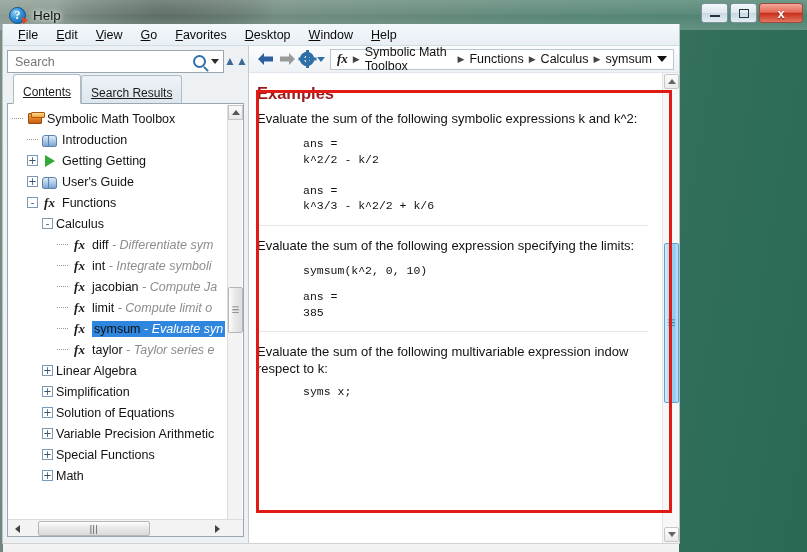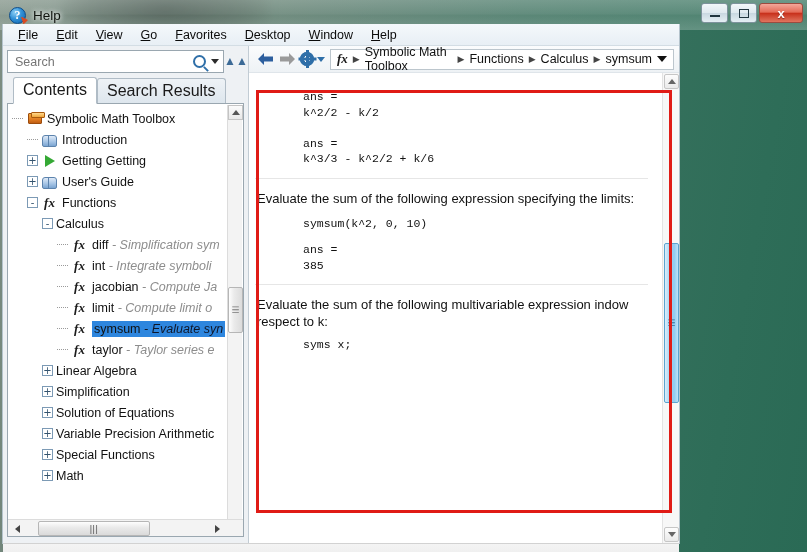--- a/index.html
+++ b/index.html
@@ -109,23 +109,23 @@
     width: 0; height: 0; border-left: 4px solid transparent; border-right: 4px solid transparent;
     border-top: 5px solid #2b2b2b; flex-shrink: 0;
   }
   .collapse-btn {
     width: 20px; text-align: center; color: #3c6a96; font-size: 12px;
     line-height: 23px; cursor: default;
   }
 
   .tabs { display: flex; align-items: flex-end; height: 24px; margin-top: 4px; padding-left: 6px; }
   .tab {
-    font-size: 16px; padding: 3px 9px 4px 9px; border: 1px solid #b0bcc6;
+    font-size: 12px; padding: 10px 9px 4px 9px; border: 1px solid #b0bcc6;
     border-bottom: none; background: linear-gradient(180deg,#eef2f6,#dde6ed);
-    color: #1a1a1a; cursor: default; border-radius: 3px 3px 0 0;
+    color: #1a1a1a; cursor: default; border-radius: 3px 3px 0 0; text-decoration: underline;
   }
   .tab.active { background: #fff; border-bottom: 1px solid #fff; position: relative; z-index: 2; }
 
   .treewrap {
     flex: 1; background: #fff; border: 1px solid #9aa7b0; margin-top: -1px;
     display: flex; flex-direction: column; position: relative; overflow: hidden;
   }
   .treeinner { flex: 1; position: relative; overflow: hidden; padding: 4px 0 0 4px; }
   .node { display: flex; align-items: center; height: 21px; font-size: 12.5px; white-space: nowrap; }
   .exp {
@@ -160,21 +160,21 @@
   }
   .fxico {
     font-family: "Liberation Serif", serif; font-style: italic; font-weight: bold;
     font-size: 13px; color: #1a1a1a;
   }
   .node-label { color: #111; }
   .node-desc { color: #8d8d8d; font-style: italic; }
   .node.selected .hl {
     background: #2e86de; color: #fff; padding: 1px 2px;
   }
-  .node.selected .node-desc { color: #0f172a; }
+  .node.selected .node-desc { color: #ffffff; }
 
   .vscroll {
     position: absolute; right: 1px; top: 1px; width: 15px; bottom: 1px;
     background: #f3f3f3; border-left: 1px solid #dcdcdc;
   }
   .sb-arrow {
     width: 15px; height: 15px; background: linear-gradient(180deg,#fbfbfb,#e8e8e8);
     border: 1px solid #c4c4c4; display: flex; align-items: center; justify-content: center;
   }
   .sb-arrow .a-up { width:0;height:0;border-left:4px solid transparent;border-right:4px solid transparent;border-bottom:5px solid #555; }
@@ -368,21 +368,21 @@
               <div class="node" style="padding-left: 30px;">
                 <div class="exp">-</div>
                 <div class="ico" style="width: 0px; margin-right: 0px;"></div>
                 <span><span class="node-label">Calculus</span><span class="node-desc"></span></span>
               </div>
               <div class="node" style="padding-left: 45px;">
                 <div class="dots"></div>
                 <div class="ico">
                   <span class="fxico">fx</span>
                 </div>
-                <span><span class="node-label">diff</span><span class="node-desc"> - Simplification sym</span></span>
+                <span><span class="node-label">diff</span><span class="node-desc"> - Differentiate sym</span></span>
               </div>
               <div class="node" style="padding-left: 45px;">
                 <div class="dots"></div>
                 <div class="ico">
                   <span class="fxico">fx</span>
                 </div>
                 <span><span class="node-label">int</span><span class="node-desc"> - Integrate symboli</span></span>
               </div>
               <div class="node" style="padding-left: 45px;">
                 <div class="dots"></div>
@@ -492,20 +492,22 @@
             <span class="crumb-sep">▶</span>
             <span>Calculus</span>
             <span class="crumb-sep">▶</span>
             <span>symsum</span>
             <span class="crumb-drop"></span>
           </div>
         </div>
 
         <div class="docwrap">
           <div class="doc">
+            <div class="h-examples">Examples</div>
+            <div class="para">Evaluate the sum of the following symbolic expressions k and k^2:</div>
             <div class="code">ans =
 k^2/2 - k/2
 
 ans =
 k^3/3 - k^2/2 + k/6</div>
             <div class="hr"></div>
             <div class="para">Evaluate the sum of the following expression specifying the limits:</div>
             <div class="code">symsum(k^2, 0, 10)</div>
             <div class="code">ans =
 385</div>

